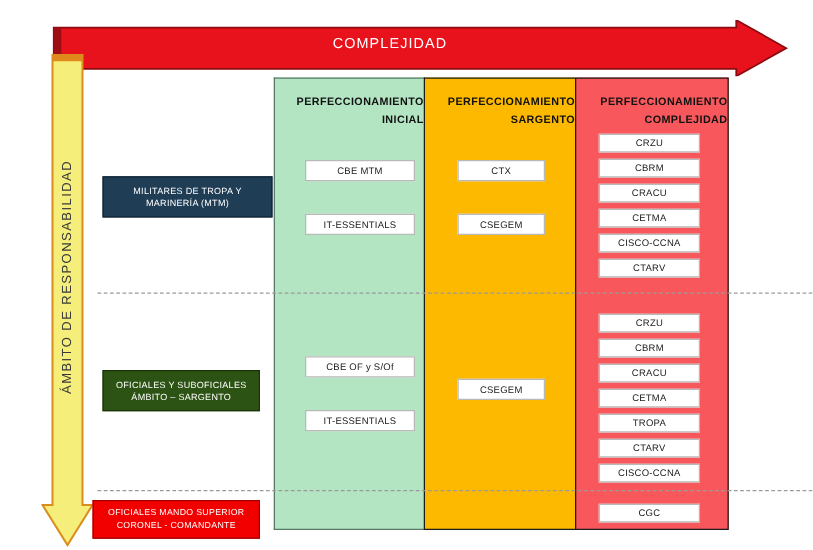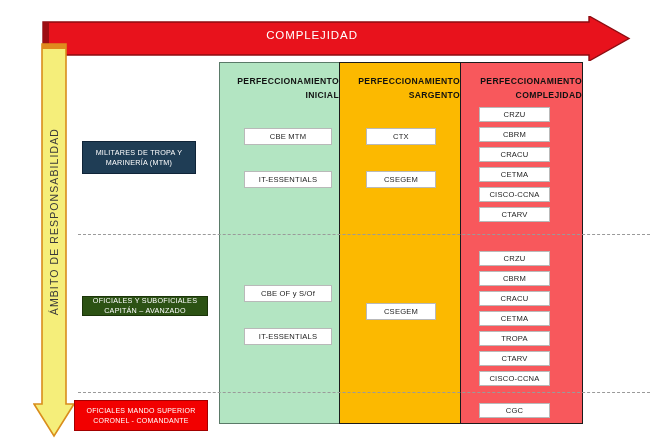--- a/index.html
+++ b/index.html
@@ -106,38 +106,38 @@
     align-items: center;
     justify-content: center;
     font-size: 7.6px;
     color: #1b1b1b;
     letter-spacing: 0.2px;
     text-align: center;
     white-space: nowrap;
   }
   .chip-green  { left: 24px;  width: 88px;  height: 17px; }
   .chip-orange { left: 26px;  width: 70px;  height: 17px; }
-  .chip-red    { left: 18px;  width: 71px;  height: 15px; }
+  .chip-red    { left: 18px;  width: 81px;  height: 15px; }
 
   
   .role {
     position: absolute;
     box-sizing: border-box;
     display: flex;
     flex-direction: column;
     align-items: center;
     justify-content: center;
     text-align: center;
     font-size: 7.2px;
     line-height: 10px;
     letter-spacing: 0.25px;
     color: #ffffff;
   }
-  .role-troops   { left: 82px; top: 141px; width: 114px; height: 33px; background: #1f3d55; border: 1.2px solid #0f2438; }
-  .role-officers { left: 82px; top: 296px; width: 126px; height: 20px; background: #2c5214; border: 1.2px solid #1b3409; }
+  .role-troops   { left: 82px; top: 141px; width: 136px; height: 33px; background: #1f3d55; border: 1.2px solid #0f2438; }
+  .role-officers { left: 82px; top: 296px; width: 126px; height: 33px; background: #2c5214; border: 1.2px solid #1b3409; }
   .role-command  { left: 74px; top: 400px; width: 134px; height: 31px; background: #f20000; border: 1.2px solid #a30000;
                    font-size: 7.0px; }
 
   
   .tier-sep {
     position: absolute;
     left: 78px;
     width: 572px;
     height: 0;
     border-top: 1.6px dashed #9a9a9a;
@@ -216,21 +216,21 @@
   <div class="tier-sep tier-sep-1"></div>
   <div class="tier-sep tier-sep-2"></div>
 
   <div class="role role-troops">
     <div>MILITARES  DE TROPA Y</div>
     <div>MARINERÍA  (MTM)</div>
   </div>
 
   <div class="role role-officers">
     <div>OFICIALES Y SUBOFICIALES</div>
-    <div>CAPITÁN – AVANZADO</div>
+    <div>ÁMBITO – SARGENTO</div>
   </div>
 
   <div class="role role-command">
     <div>OFICIALES MANDO SUPERIOR</div>
     <div>CORONEL - COMANDANTE</div>
   </div>
 
 </div>
 
 </body></html>

